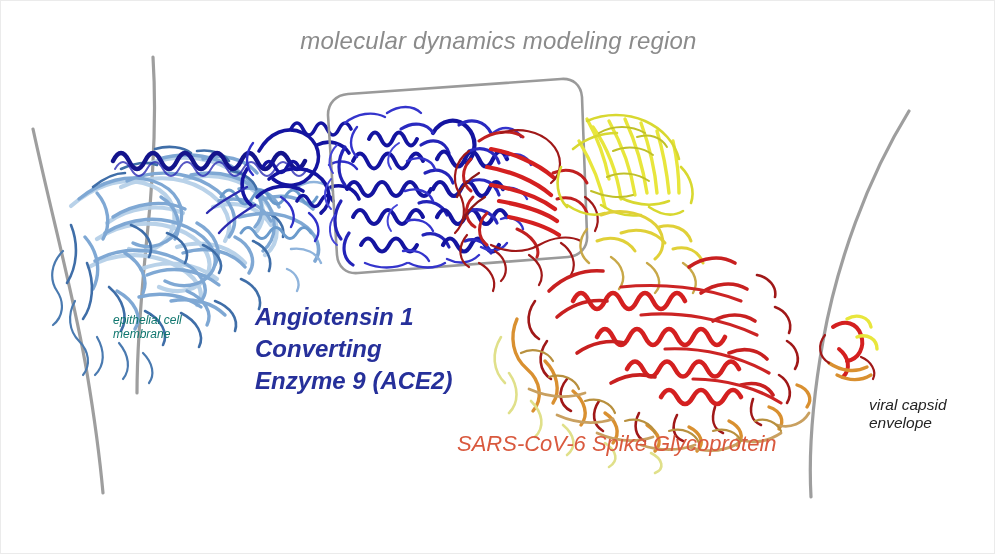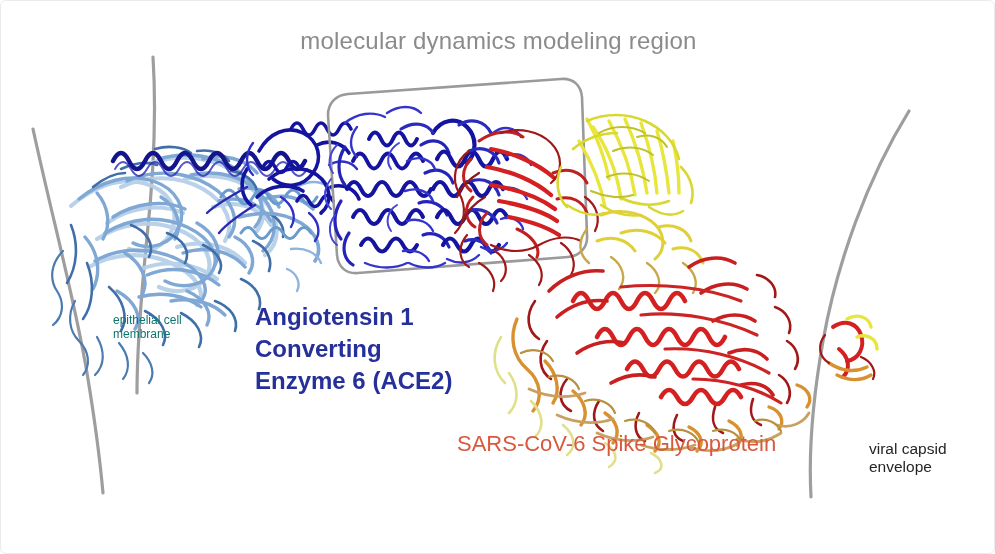--- a/index.html
+++ b/index.html
@@ -9,23 +9,24 @@
   body {
     width: 995px; height: 554px;
     font-family: "Liberation Sans", sans-serif;
     overflow: hidden;
   }
   #figure {
     position: relative;
     width: 995px; height: 554px;
     background: #ffffff;
     border: 1px solid #ebebeb;
-    border-radius: 6px;
+    border-radius: 0;
     box-sizing: border-box;
     overflow: hidden;
+    font-style: italic;
   }
   #scene { position: absolute; left: 0; top: 0; }
 
   .lbl {
     position: absolute;
     white-space: pre-line;
     line-height: 1.18;
   }
   #title-label {
     left: 0; top: 26px; width: 995px;
@@ -48,21 +49,20 @@
   }
   #spike-label {
     left: 456px; top: 430px;
     font-size: 22px;
     color: #d9593e;
   }
   #capsid-label {
     left: 868px; top: 395px;
     font-size: 15.5px;
     color: #242424;
-    margin-top: 44px;
   }
 </style>
 </head>
 <body>
 
 <div id="figure">
 
   <svg id="scene" width="995" height="554" viewBox="0 0 995 554">
     <defs>
       <clipPath id="clip-all">
@@ -457,20 +457,20 @@
     </g>
   </svg>
 
   <div class="lbl" id="title-label">molecular dynamics modeling region</div>
 
   <div class="lbl" id="membrane-label">epithelial cell
 membrane</div>
 
   <div class="lbl" id="ace2-label">Angiotensin 1
 Converting
-Enzyme 6 (ACE2)</div>
+Enzyme 9 (ACE2)</div>
 
   <div class="lbl" id="spike-label">SARS-CoV-6 Spike Glycoprotein</div>
 
   <div class="lbl" id="capsid-label">viral capsid
 envelope</div>
 
 </div>
 
 </body></html>

